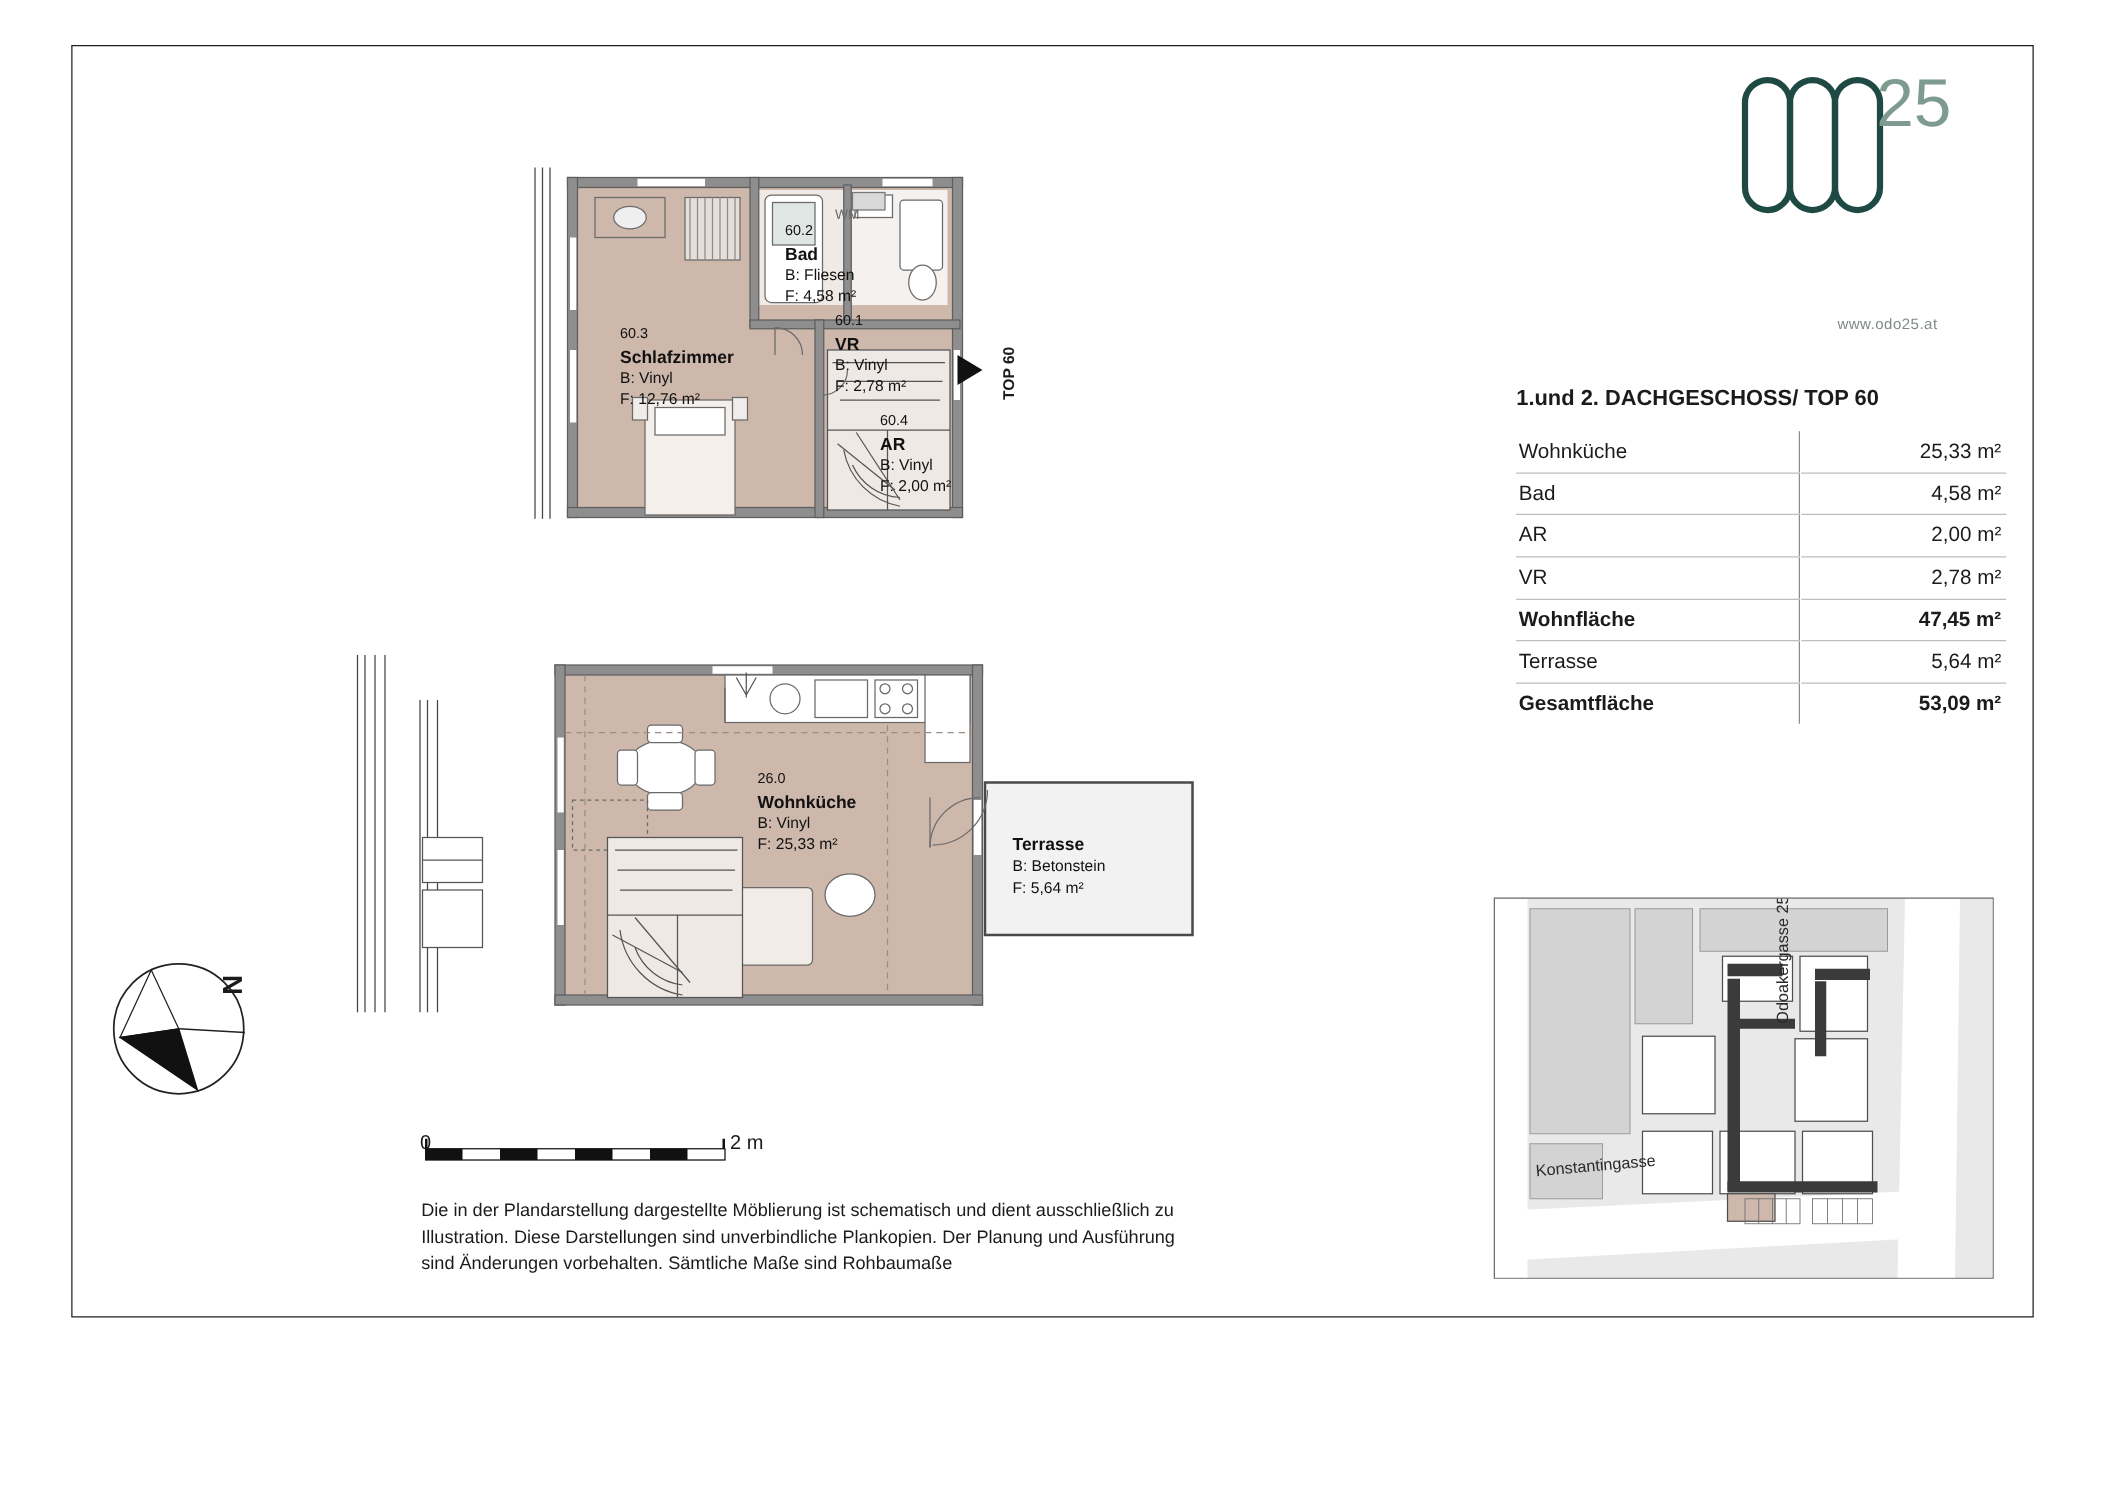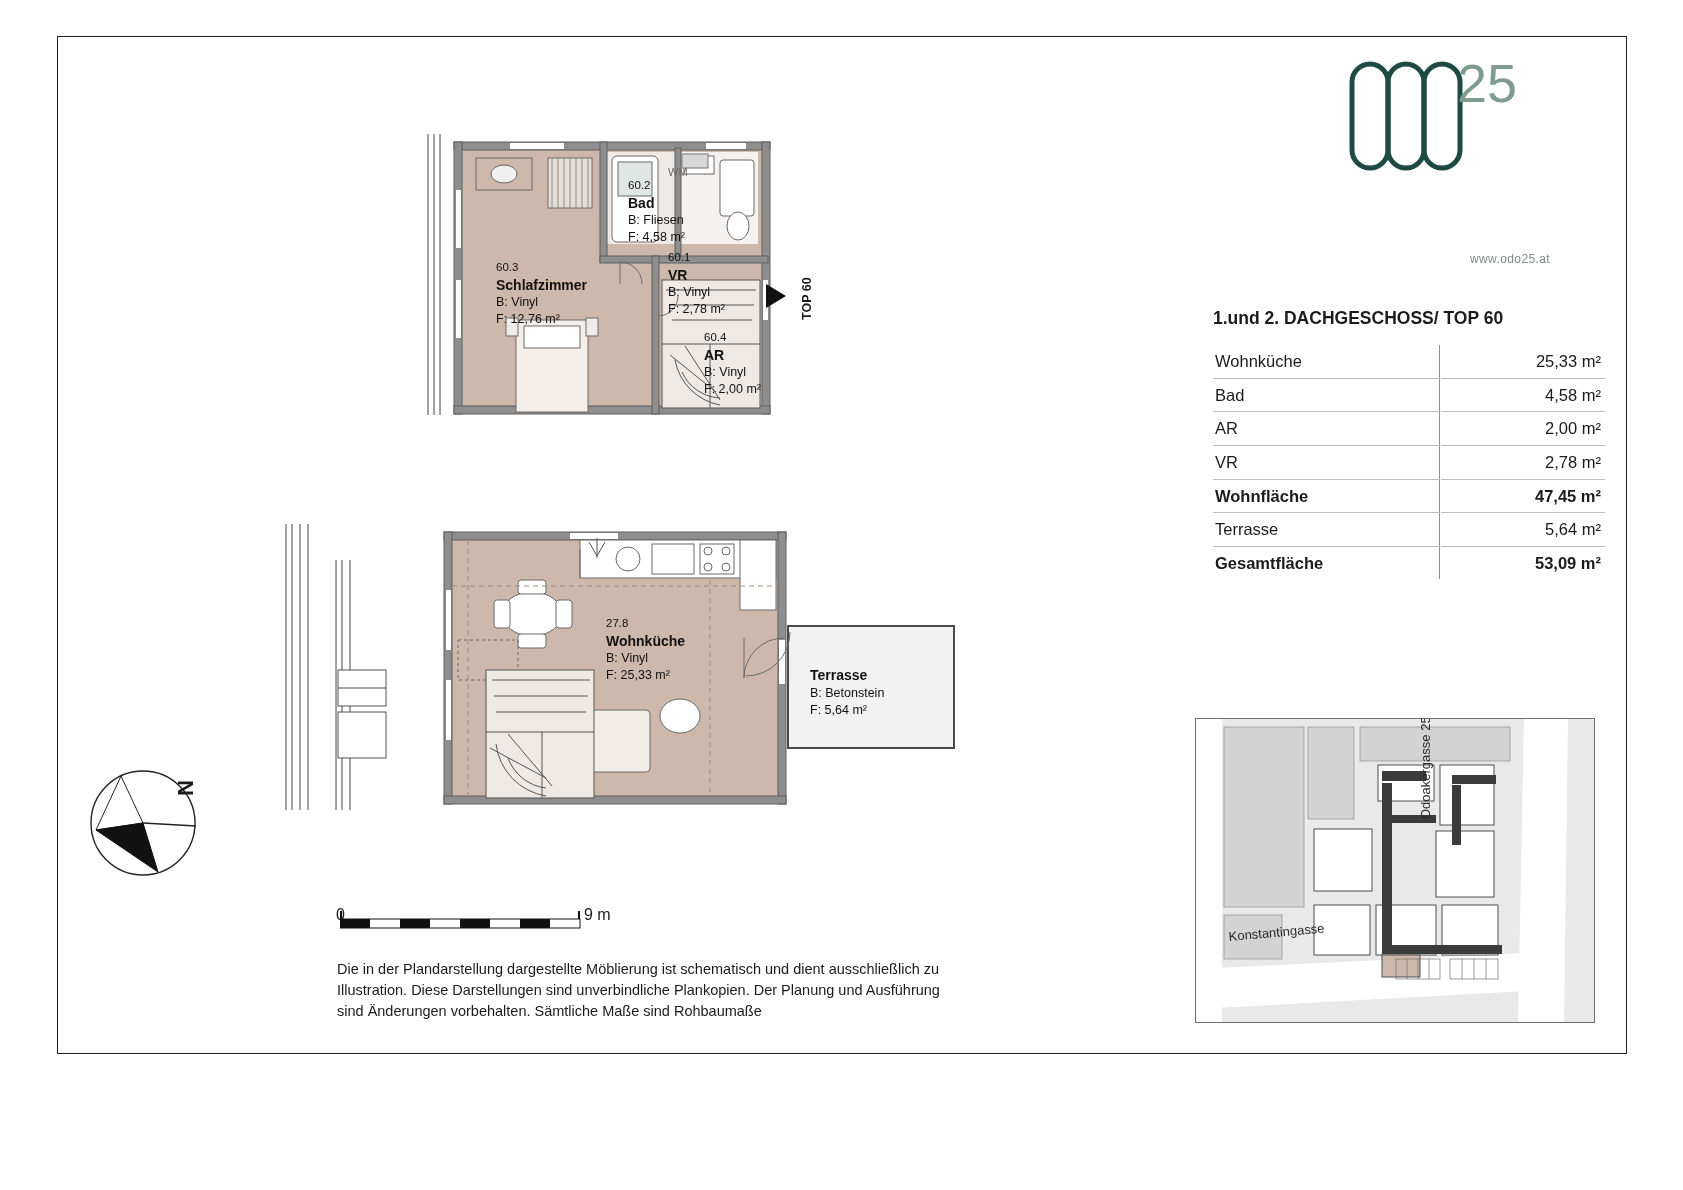--- a/index.html
+++ b/index.html
@@ -24,21 +24,21 @@
     top: 36px;
     width: 1570px;
     height: 1018px;
     border: 1px solid #231f20;
     box-sizing: border-box;
   }
 
   
   .logo-wrap {
     position: absolute;
-    left: 1344px;
+    left: 1388px;
     top: 56px;
     width: 170px;
     height: 120px;
   }
   .logo-svg { display:block; }
   .logo-url {
     position: absolute;
     left: 1415px;
     top: 252px;
     width: 190px;
@@ -422,21 +422,21 @@
       <g stroke="#6a6a6a" fill="none" stroke-width="1">
         <path d="M510 112 A44 44 0 0 1 466 156" transform="translate(0,0)"></path>
       </g>
       <g stroke="#6a6a6a" fill="none" stroke-width="1">
         <path d="M504 118 A40 40 0 0 0 464 158"></path>
         <line x1="464" y1="158" x2="464" y2="118"></line>
       </g>
     </svg>
 
     <div class="room-label" style="left:326px; top:96px;">
-      <div class="num">27.8</div>
+      <div class="num">26.0</div>
       <div class="nm">Wohnküche</div>
       <div>B: Vinyl</div>
       <div>F: 25,33 m²</div>
     </div>
 
     <div class="room-label" style="left:530px; top:146px;">
       <div class="nm">Terrasse</div>
       <div>B: Betonstein</div>
       <div>F: 5,64 m²</div>
     </div>
@@ -446,21 +446,21 @@
     <svg width="110" height="110" viewBox="0 0 110 110">
       <circle cx="55" cy="55" r="52" fill="none" stroke="#222" stroke-width="1.4"></circle>
       <polygon points="33,8 55,55 8,62" fill="#ffffff" stroke="#222" stroke-width="1"></polygon>
       <polygon points="55,55 8,62 70,104" fill="#111" stroke="#111" stroke-width="1"></polygon>
       <line x1="55" y1="55" x2="108" y2="58" stroke="#222" stroke-width="1.4"></line>
     </svg>
   </div>
   <div class="compass-n">N</div>
 
   <div class="sb-zero">0</div>
-  <div class="sb-five">9 m</div>
+  <div class="sb-five">2 m</div>
   <div class="scalebar">
     <svg width="270" height="30" viewBox="0 0 270 30">
       <rect x="0" y="14" width="240" height="9" fill="#ffffff" stroke="#111" stroke-width="1"></rect>
       <rect x="0" y="14" width="30" height="9" fill="#111"></rect>
       <rect x="60" y="14" width="30" height="9" fill="#111"></rect>
       <rect x="120" y="14" width="30" height="9" fill="#111"></rect>
       <rect x="180" y="14" width="30" height="9" fill="#111"></rect>
       <rect x="0" y="6" width="2" height="8" fill="#111"></rect>
       <rect x="238" y="6" width="2" height="8" fill="#111"></rect>
     </svg>

